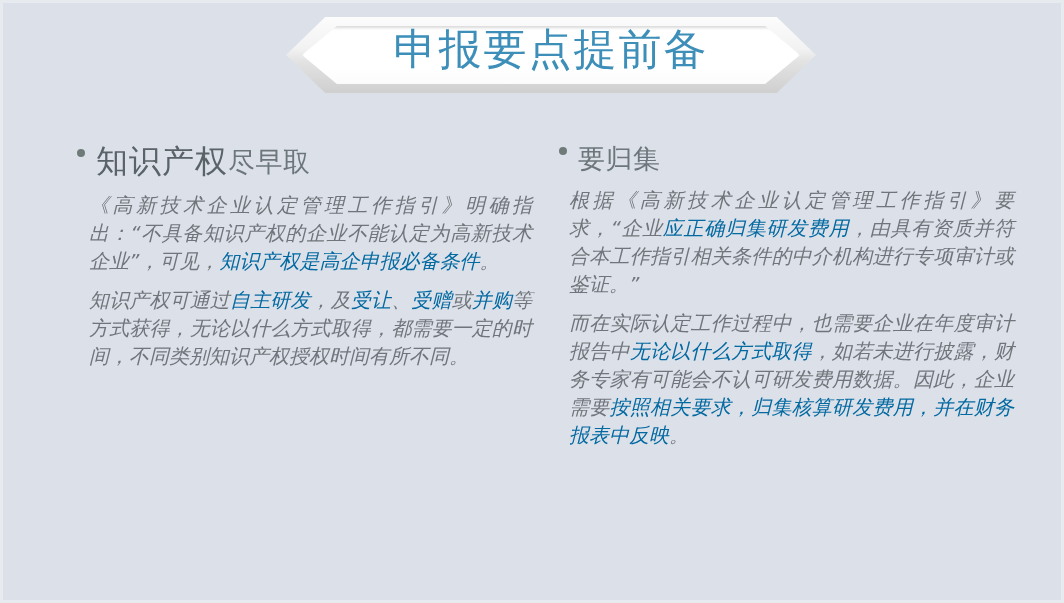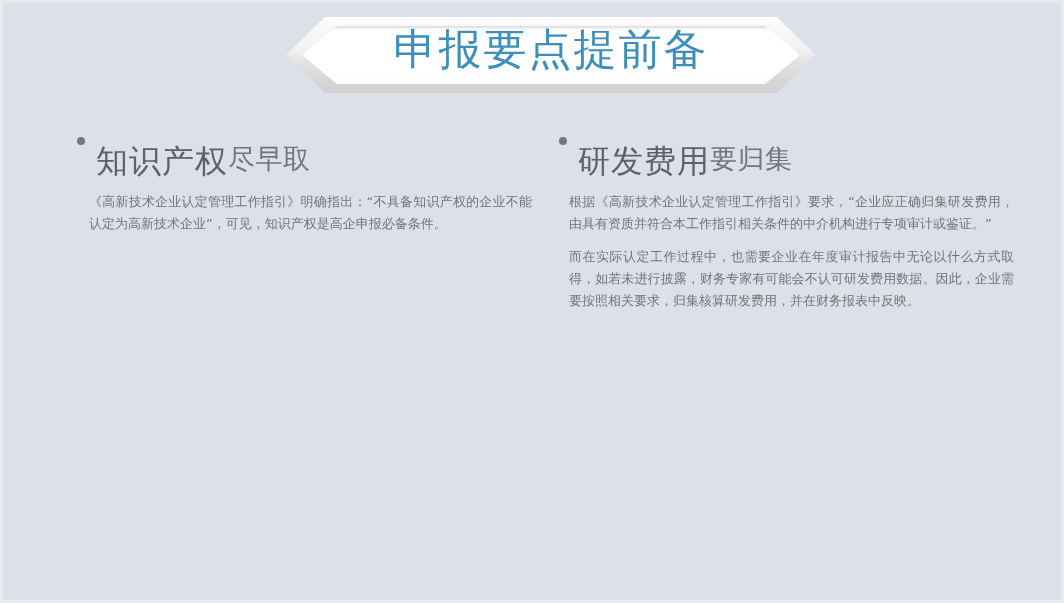--- a/index.html
+++ b/index.html
@@ -72,21 +72,21 @@
   
   .column {
     position: absolute;
     top: 142px;
   }
   #col-left  { left: 74px;  width: 455px; }
   #col-right { left: 556px; width: 455px; }
 
   .col-heading {
     display: flex;
-    align-items: flex-start;
+    align-items: center;
     white-space: nowrap;
     margin: 0 0 14px 0;
     padding: 0;
   }
   .bullet-dot {
     display: inline-block;
     width: 8px;
     height: 8px;
     border-radius: 50%;
     background: #6f7b78;
@@ -102,56 +102,57 @@
     line-height: 1;
   }
   .head-sub {
     font-size: 27px;
     color: #6d777b;
     letter-spacing: 0.5px;
     line-height: 1;
   }
 
   .para {
-    font-size: 13px;
-    line-height: 22px;
+    font-size: 20px;
+    line-height: 28px;
     color: #70757b;
     margin: 0 0 11px 0;
     text-align: justify;
     text-justify: inter-ideograph;
     letter-spacing: 0px;
+    font-style: italic;
   }
   #col-left .para  { padding-left: 12px; }
   #col-right .para { padding-left: 10px; }
 
-  .hl { color: #737373; margin-top: 48px; }
+  .hl { color: #0369a1; margin-top: 48px; }
 </style>
 </head>
 <body>
 
 <div id="slide">
 
   <div id="banner-wrap">
     <div class="hex-outer"></div>
     <div class="hex-inner"></div>
     <div id="banner-title">申报要点提前备</div>
   </div>
 
   <div class="column" id="col-left">
     <div class="col-heading">
       <span class="bullet-dot"></span>
       <span class="head-main">知识产权</span>
       <span class="head-sub">尽早取</span>
     </div>
     <p class="para"><span>《高新技术企业认定管理工作指引》明确指出：“不具备知识产权的企业不能认定为高新技术企业”，可见，</span><span class="hl">知识产权是高企申报必备条件</span><span>。</span></p>
+    <p class="para"><span>知识产权可通过</span><span class="hl">自主研发</span><span>，及</span><span class="hl">受让</span><span>、</span><span class="hl">受赠</span><span>或</span><span class="hl">并购</span><span>等方式获得，无论以什么方式取得，都需要一定的时间，不同类别知识产权授权时间有所不同。</span></p>
   </div>
 
   <div class="column" id="col-right">
     <div class="col-heading">
       <span class="bullet-dot"></span>
-      <span class="head-main">研发费用</span>
       <span class="head-sub">要归集</span>
     </div>
     <p class="para"><span>根据《高新技术企业认定管理工作指引》要求，“企业</span><span class="hl">应正确归集研发费用</span><span>，由具有资质并符合本工作指引相关条件的中介机构进行专项审计或鉴证。”</span></p>
     <p class="para"><span>而在实际认定工作过程中，也需要企业在年度审计报告中</span><span class="hl">无论以什么方式取得</span><span>，如若未进行披露，财务专家有可能会不认可研发费用数据。因此，企业需要</span><span class="hl">按照相关要求，归集核算研发费用，并在财务报表中反映</span><span>。</span></p>
   </div>
 
 </div>
 
 </body></html>

